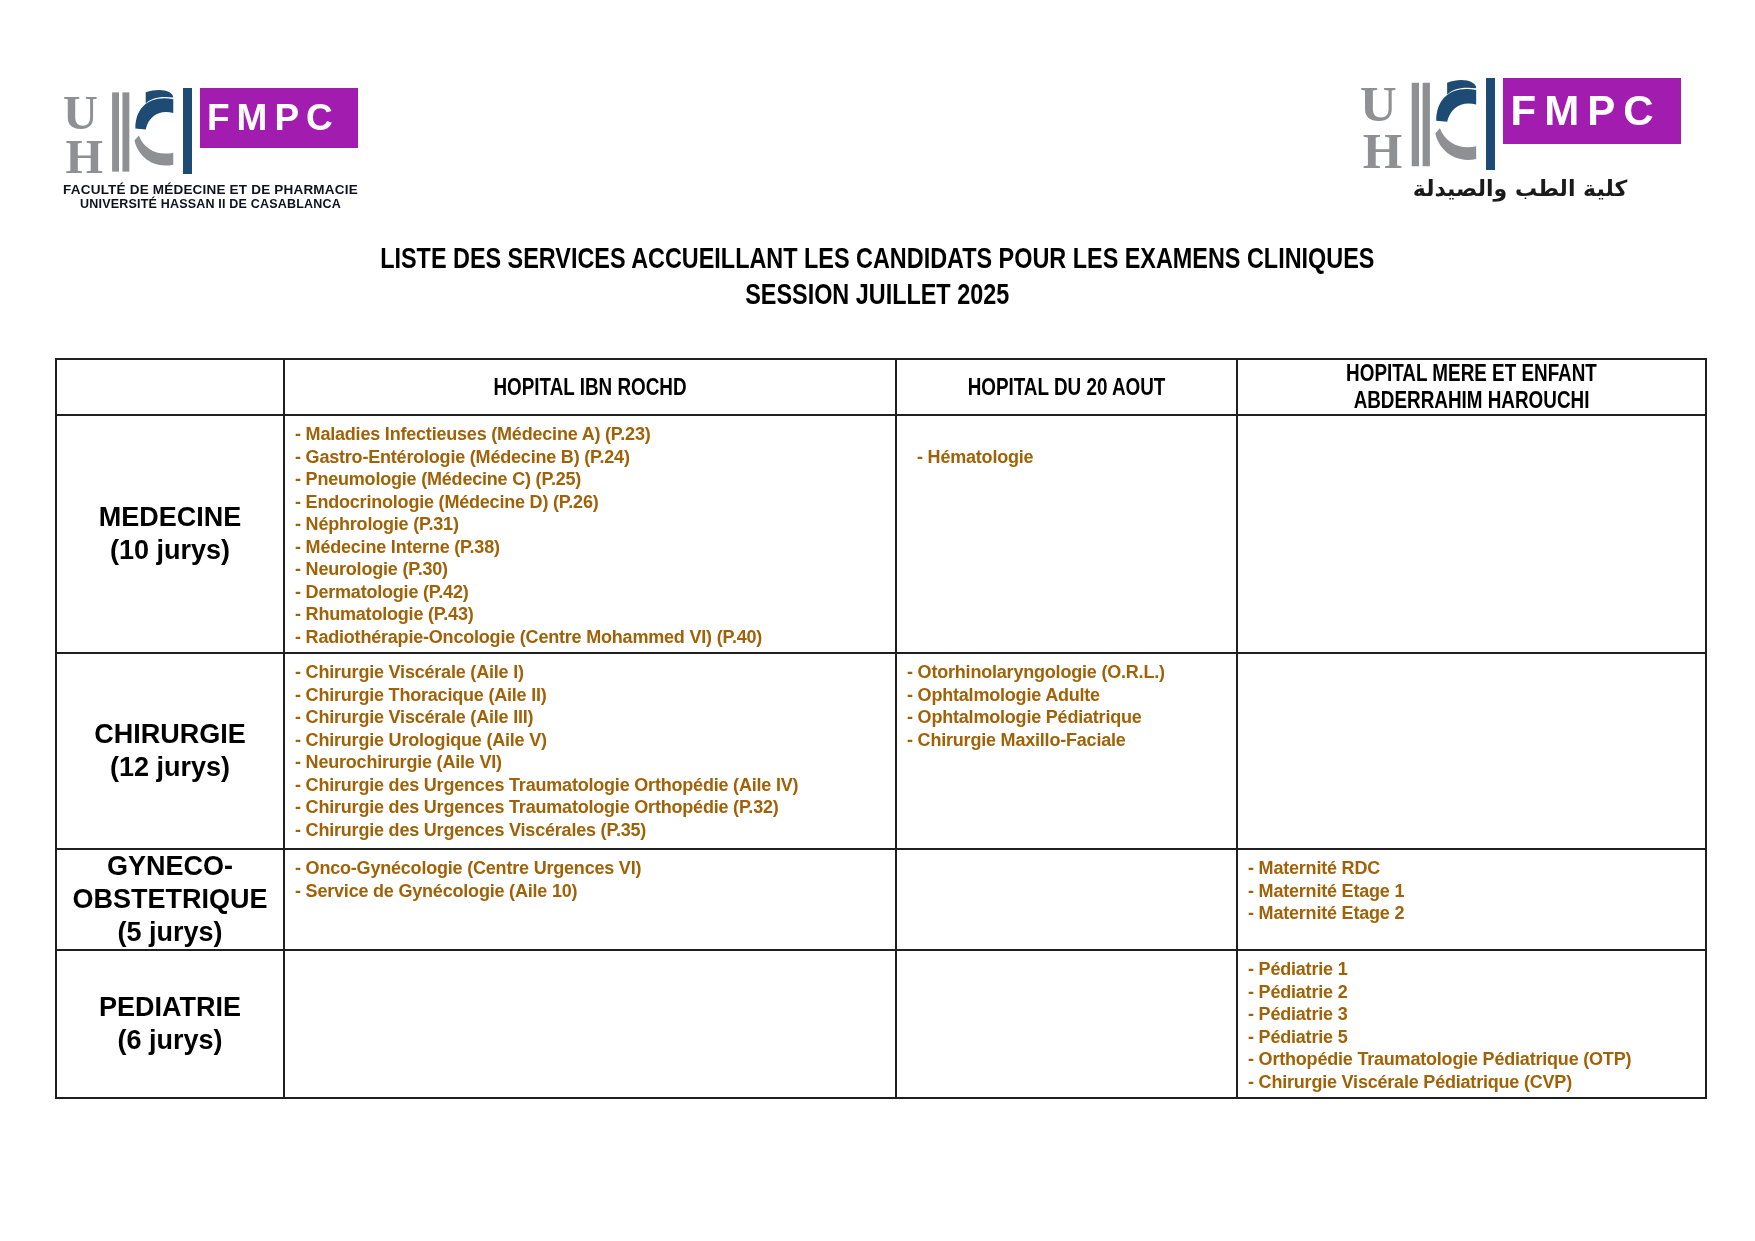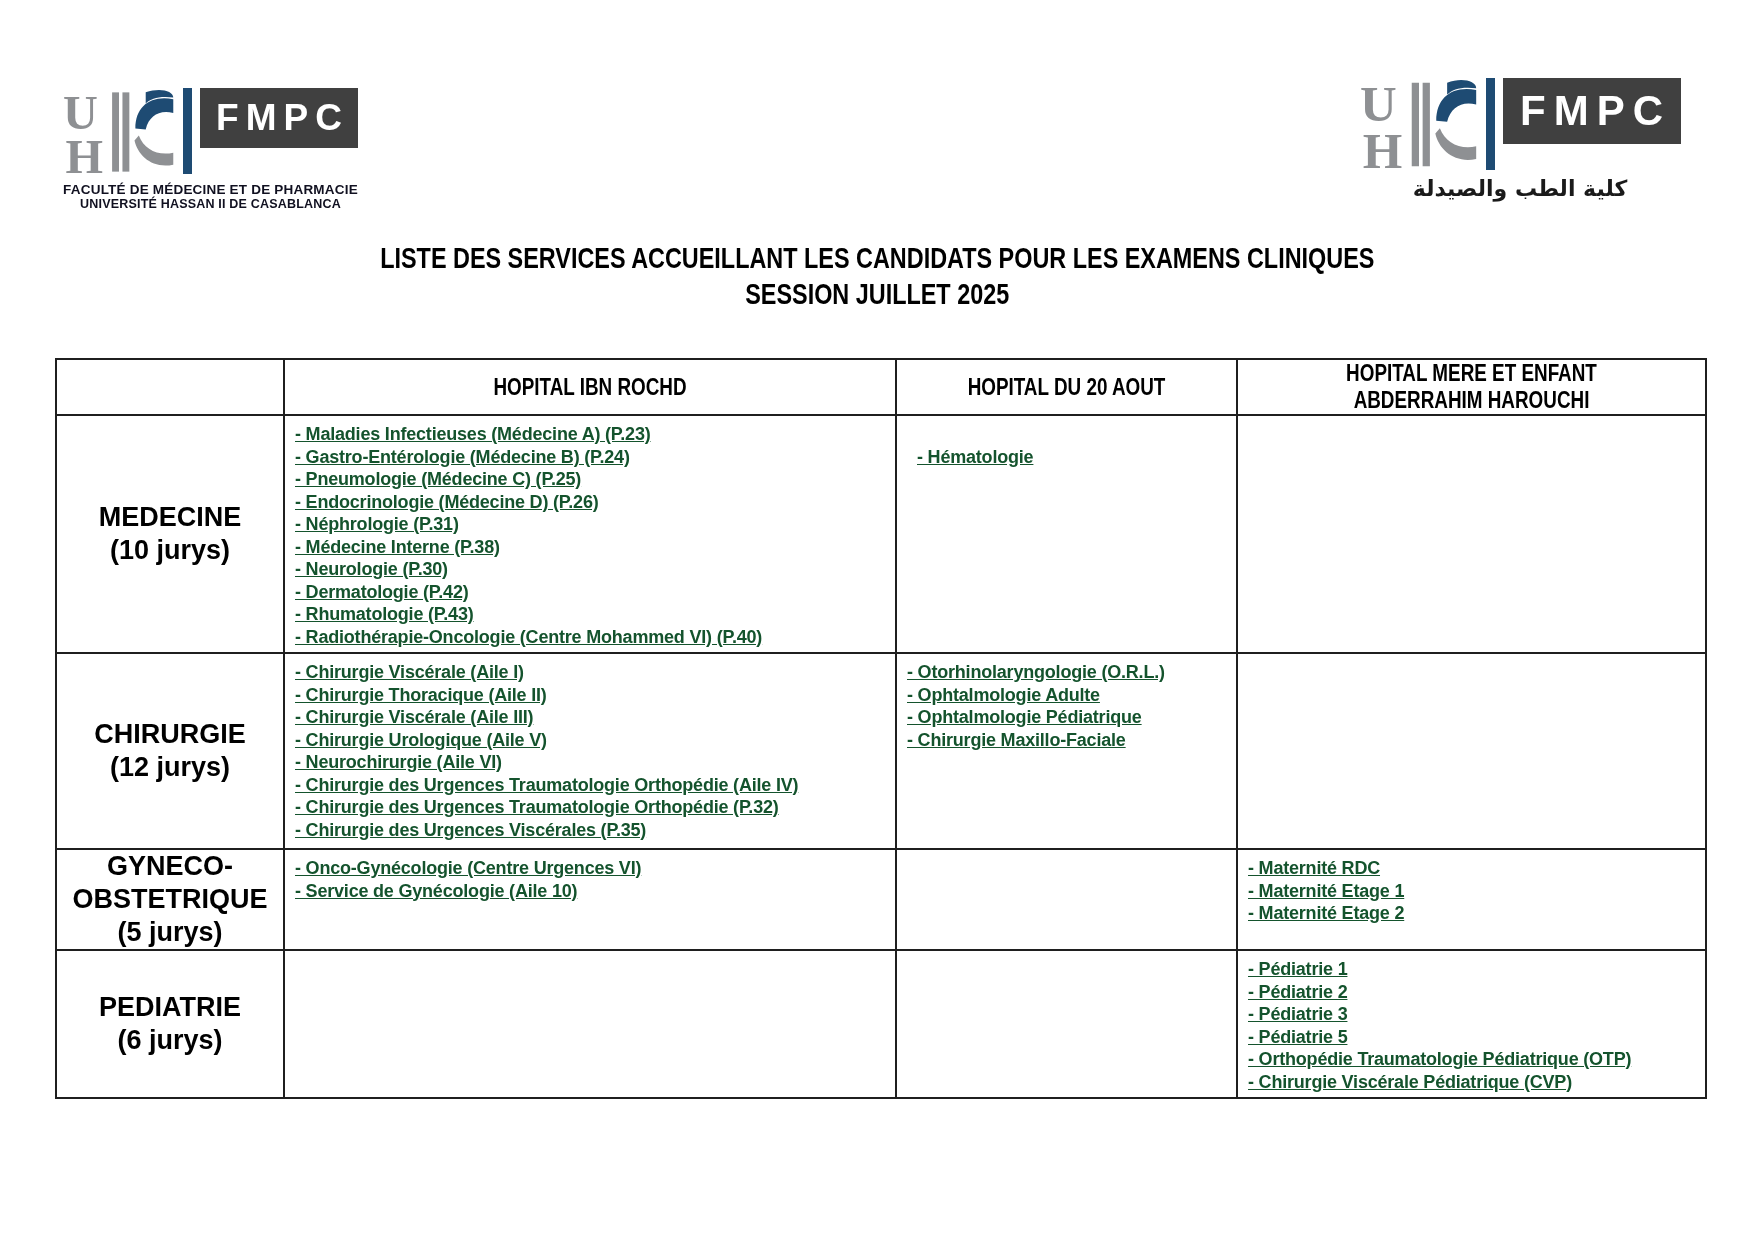--- a/index.html
+++ b/index.html
@@ -8,21 +8,21 @@
 
   
   .logo-block { position:absolute; }
   .logo-left  { left:58px;  top:88px;  width:305px; }
   .logo-right { left:1325px; top:78px; width:390px; }
   .logo-row { display:flex; align-items:flex-start; justify-content:center; }
   .logo-mark { flex:0 0 auto; }
   .logo-divider { width:9px; background:#1e4b73; margin:0 8px; }
   .logo-left .logo-divider { height:86px; }
   .logo-right .logo-divider { height:92px; }
-  .fmpc-box { background:#404040; color:#fff; display:flex; align-items:center; justify-content:center;
+  .fmpc-box { background:#a21caf; color:#fff; display:flex; align-items:center; 
               font-weight:bold; }
   .logo-left .fmpc-box { width:158px; height:60px; font-size:37px; letter-spacing:7px; padding-left:7px; }
   .logo-right .fmpc-box { width:178px; height:66px; font-size:42px; letter-spacing:8px; padding-left:8px; }
   .logo-sub1 { margin-top:6px; text-align:center; font-weight:bold; font-size:13.5px; letter-spacing:0.2px; color:#101020; }
   .logo-sub2 { text-align:center; font-weight:bold; font-size:12.5px; letter-spacing:0.2px; color:#101020; }
   .arabic-line1 { margin-top:4px; text-align:center; direction:rtl; font-weight:bold; font-size:22px;
                   line-height:28px; color:#1a1a1a; font-family:"DejaVu Sans", sans-serif; }
   .arabic-line2 { text-align:center; direction:rtl; font-weight:bold; font-size:22px; line-height:28px;
                   color:#1a1a1a; font-family:"DejaVu Sans", sans-serif; }
 
@@ -39,22 +39,22 @@
   th { font-weight:bold; font-size:23px; text-align:center; vertical-align:middle; color:#000; }
   th .hline { display:block; transform:scaleX(0.82); transform-origin:50% 50%; white-space:nowrap;
               line-height:27px; }
   tr.r0 { height:238px; }
   tr.r1 { height:196px; }
   tr.r2 { height:86px; }
   tr.r3 { height:143px; }
   td.label-cell { text-align:center; vertical-align:middle; font-weight:bold; font-size:27px;
                   line-height:33px; color:#000; }
   td.cell-list { vertical-align:top; padding:7px 8px 4px 10px; }
-  .item { font-weight:bold; font-size:18px; line-height:22.5px; letter-spacing:-0.2px; color:#14532d;
-          white-space:nowrap;text-decoration:underline; }
+  .item { font-weight:bold; font-size:18px; line-height:22.5px; letter-spacing:-0.2px; color:#a16207;
+          white-space:nowrap; }
   tr.r0 td.cell-aout_20 { padding-top:30px;padding-left:20px; }
 </style>
 </head>
 <body>
 
 <div class="logo-block logo-left">
   <div class="logo-row">
     <svg class="logo-mark" width="112" height="88" viewBox="0 0 130 100">
       <text x="0" y="46" font-size="56" font-weight="bold" font-family="Liberation Serif, serif" fill="#8e9093">U</text>
       <text x="3" y="98" font-size="56" font-weight="bold" font-family="Liberation Serif, serif" fill="#8e9093">H</text>

